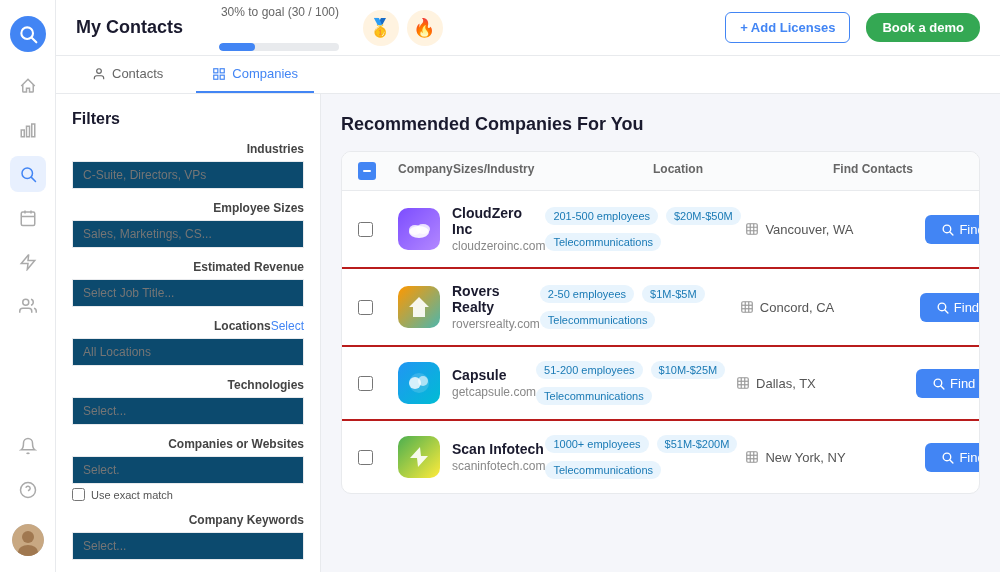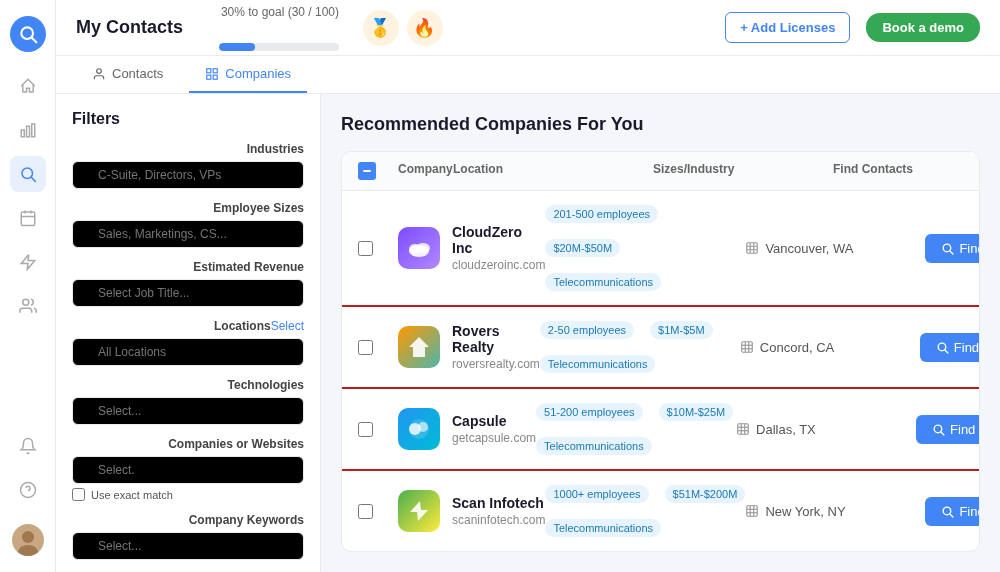--- a/index.html
+++ b/index.html
@@ -24,53 +24,53 @@
     .progress-text { font-size: 12px; color: #666; white-space: nowrap; }
     .progress-bar-container { width: 120px; height: 8px; background: #e8eaed; border-radius: 4px; overflow: hidden; }
     .progress-bar { height: 100%; background: #4285f4; border-radius: 4px; width: 30%; }
     .header-icons { display: flex; gap: 8px; margin-left: 8px; }
     .header-icon-btn { width: 36px; height: 36px; border-radius: 50%; display: flex; align-items: center; justify-content: center; font-size: 18px; cursor: pointer; }
     .header-spacer { flex: 1; }
     .btn-add-licenses { background: #fff; border: 1.5px solid #4285f4; color: #4285f4; border-radius: 6px; padding: 7px 14px; font-size: 13px; font-weight: 600; cursor: pointer; white-space: nowrap; }
     .btn-book-demo { background: #34a853; border: none; color: #fff; border-radius: 14px; padding: 7px 16px; font-size: 13px; font-weight: 600; cursor: pointer; white-space: nowrap; }
 
     
-    .nav-tabs { display: flex; align-items: flex-start; gap: 10px; padding: 0 20px; background: #fff; border-bottom: 1px solid #e8eaed; }
+    .nav-tabs { display: flex; align-items: flex-start; gap: 17px; padding: 0 20px; background: #fff; border-bottom: 1px solid #e8eaed; }
     .nav-tab { padding: 10px 16px; font-size: 13px; color: #666; cursor: pointer; border-bottom: 2px solid transparent; display: flex; align-items: center; gap: 6px; }
     .nav-tab.active { color: #4285f4; border-bottom-color: #4285f4; font-weight: 500; }
 
     
     .content-layout { display: flex; flex: 1; overflow: hidden; }
 
     
     .filters-sidebar { width: 265px; background: #fff; border-right: 1px solid #e8eaed; padding: 16px; overflow-y: auto; flex-shrink: 0; }
     .filters-title { font-size: 16px; font-weight: 600; margin-bottom: 14px; color: #1a1a2e; }
     .filter-section { margin-bottom: 12px; }
     .filter-label { font-size: 12px; font-weight: 600; color: #444; margin-bottom: 5px; display: flex; justify-content: flex-end; align-items: center; }
     .filter-clear-link { color: #4285f4; font-weight: 400; cursor: pointer; }
-    .filter-input { width: 100%; border: 1px solid #e8eaed; border-radius: 6px; padding: 6px 25px; font-size: 12px; color: #999; background: #000000; }
+    .filter-input { width: 100%; border: 1px solid #e8eaed; border-radius: 0; padding: 6px 10px; font-size: 12px; color: #999; background: #0c4a6e; }
     .exact-match-row { display: flex; align-items: center; gap: 6px; margin-top: 4px; }
     .exact-match-checkbox { width: 13px; height: 13px; accent-color: #4285f4; }
     .exact-match-label { font-size: 11px; color: #555; }
 
     
     .companies-main { flex: 1; padding: 20px; overflow-y: auto; }
     .section-title { font-size: 18px; font-weight: 600; color: #1a1a2e; margin-bottom: 16px; }
 
     
     .companies-table { background: #fff; border-radius: 10px; border: 1px solid #e8eaed; overflow: hidden; }
     .table-header { display: grid; grid-template-columns: 40px 1fr 200px 180px 130px; padding: 10px 16px; border-bottom: 1px solid #e8eaed; background: #fafbfc; }
     .th { font-size: 12px; font-weight: 600; color: #666; }
     .table-row { display: grid; grid-template-columns: 40px 1fr 200px 180px 130px; padding: 14px 16px; border-bottom: 2px solid #b91c1c; align-items: center; }
     .table-row:last-child { border-bottom: none; }
     .company-info { display: flex; align-items: center; gap: 12px; }
     .company-logo { width: 42px; height: 42px; border-radius: 10px; display: flex; align-items: center; justify-content: center; font-size: 18px; flex-shrink: 0; overflow: hidden; }
     .company-name { font-weight: 600; font-size: 14px; color: #1a1a2e; }
     .company-url { font-size: 12px; color: #888; margin-top: 2px; }
-    .tags { display: flex; flex-wrap: wrap; gap: 16px; }
+    .tags { display: flex; flex-wrap: wrap; gap: 8px; }
     .tag { padding: 3px 8px; border-radius: 12px; font-size: 11px; font-weight: 500; }
     .tag-employees { background: #e8f4fd; color: #1a7ab5; }
     .tag-revenue { background: #e8f4fd; color: #1a7ab5; }
     .tag-industry { background: #e8f4fd; color: #1a7ab5; }
     .location-cell { display: flex; align-items: center; gap: 6px; color: #555; font-size: 13px; }
     .btn-find { background: #4285f4; color: #fff; border: none; border-radius: 6px; padding: 7px 16px; font-size: 13px; font-weight: 500; cursor: pointer; display: flex; align-items: center; gap: 5px; white-space: nowrap; }
     .checkbox-cell { display: flex; align-items: center; }
     .row-checkbox { width: 15px; height: 15px; accent-color: #4285f4; }
     .header-checkbox { width: 18px; height: 18px; background: #4285f4; border-radius: 3px; display: flex; align-items: center; justify-content: center; cursor: pointer; }
 
@@ -264,22 +264,22 @@
 
           <div class="table-header">
             <div class="th">
               <div class="header-checkbox">
                 <svg width="10" height="10" viewBox="0 0 10 10" fill="white">
                     <rect x="1" y="4" width="8" height="2" rx="1"></rect>
                   </svg>
               </div>
             </div>
             <div class="th">Company</div>
+            <div class="th">Sizes/Industry</div>
             <div class="th">Location</div>
-            <div class="th">Sizes/Industry</div>
             <div class="th">Find Contacts</div>
           </div>
 
           <div class="table-row">
             <div class="checkbox-cell">
               <input type="checkbox" class="row-checkbox" style="">
             </div>
             <div class="company-info">
               <div class="company-logo logo-cloudzero">
                 <svg width="28" height="28" viewBox="0 0 28 28" fill="white">

